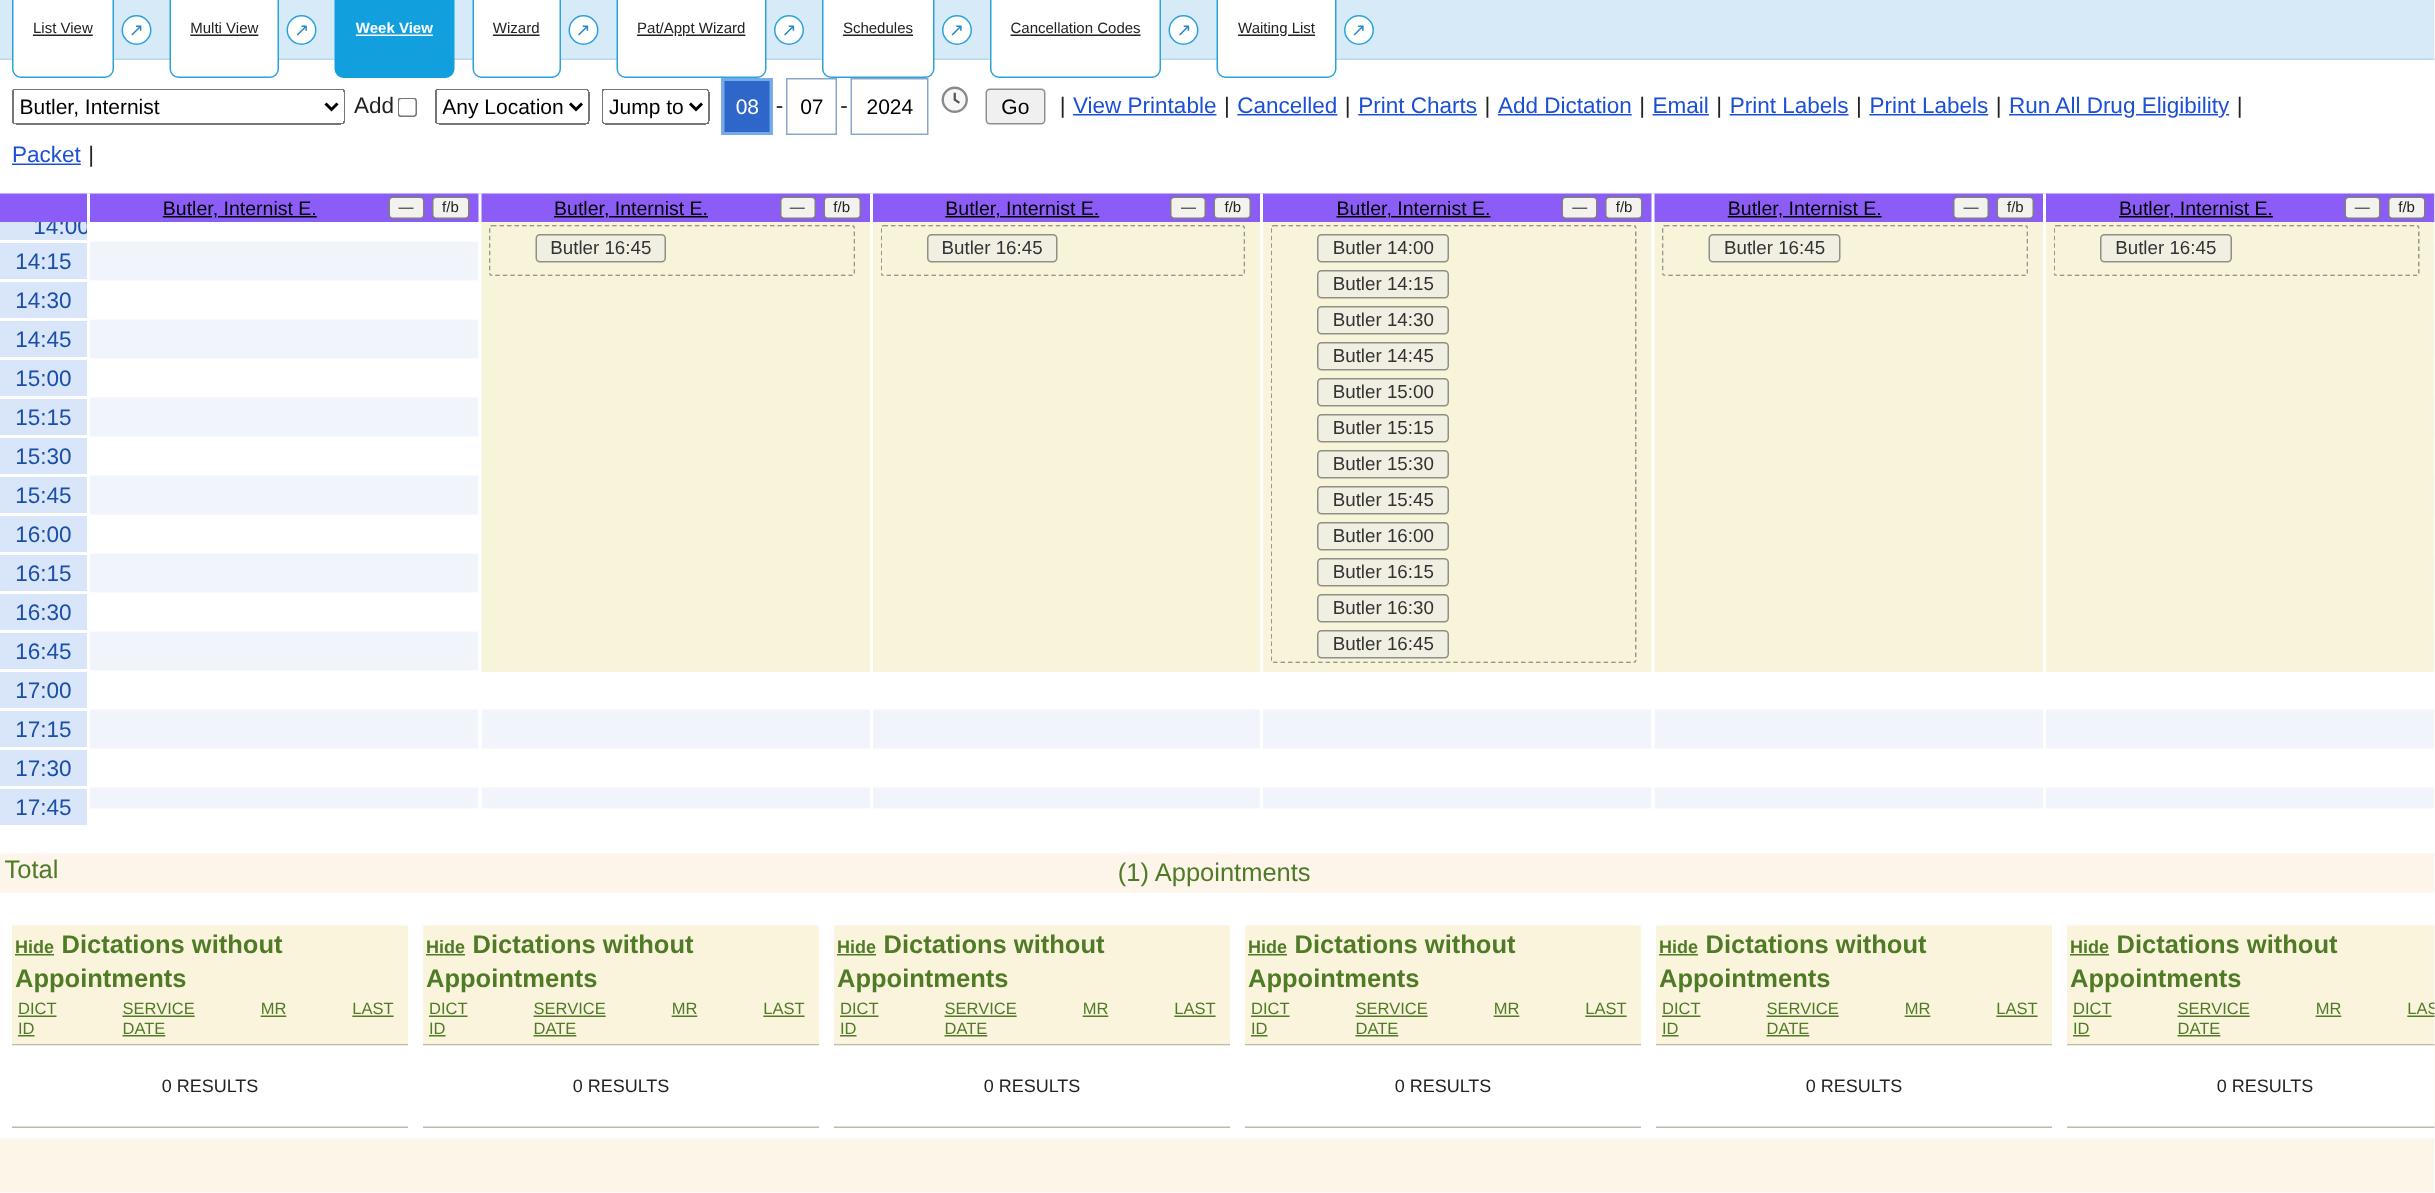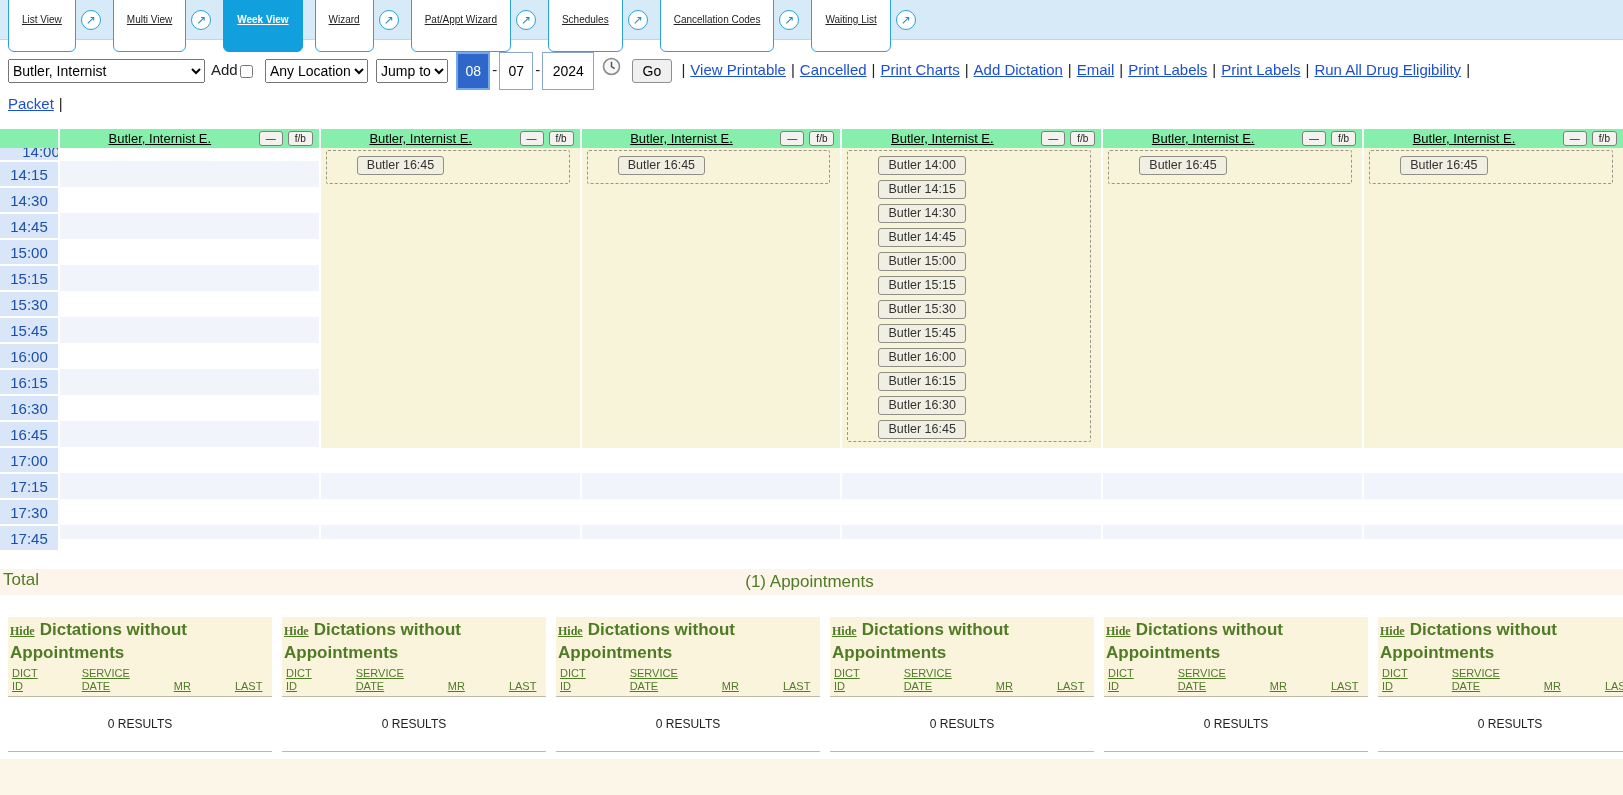--- a/index.html
+++ b/index.html
@@ -25,21 +25,21 @@
   .tab.active { background: #119fdd; border-color: #119fdd; color: #fff; font-weight: bold; }
   .popout {
     width: 20px; height: 20px; border: 1px solid #2aa2da; border-radius: 50%;
     background: #fff; color: #2a86c8; font-size: 12px; line-height: 18px;
     text-align: center; cursor: pointer; flex: none;
   }
 
   
   .toolbar { padding: 12px 8px 2px 8px; font-size: 15px; line-height: 28px; }
   .toolbar select { font-size: 14px; height: 24px; vertical-align: middle; margin-right: 4px; }
-  .provider-select { width: 197px; }
+  .provider-select { width: 222px; }
   .add-label { margin: 0 2px 0 2px; }
   .add-check { vertical-align: middle; margin-right: 8px; }
   .date-input {
     width: 34px; height: 38px; font-size: 14px; text-align: center;
     border: 1px solid #8aa6cc; vertical-align: middle; font-family: "Liberation Sans", sans-serif;
   }
   .date-input.sel { background: #2e66c9; color: #fff; border: 2px solid #74a9ea; }
   .date-input.year { width: 52px; }
   .dash-sep { margin: 0 2px; }
   .clock { display: inline-block; vertical-align: middle; margin: 0 6px 0 4px; cursor: pointer; }
@@ -47,21 +47,21 @@
     font-size: 14px; height: 24px; padding: 0 10px; vertical-align: middle;
     background: #f0f0f0; border: 1px solid #8f8f8f; border-radius: 3px; cursor: pointer;
     font-family: "Liberation Sans", sans-serif;
   }
   .links { font-size: 15px; }
   .sep { margin: 0 5px; color: #222; }
   .tlink { color: #1a4fd6; text-decoration: underline; cursor: pointer; white-space: nowrap; }
 
   
   .grid { margin-top: 9px; }
-  .grid-header { display: flex; height: 19px; background: #86efac; }
+  .grid-header { display: flex; height: 19px; background: #8b5cf6; }
   .time-spacer { width: 58px; flex: none; }
   .col-head { flex: 1; display: flex; align-items: center; padding: 0 6px; border-left: 2px solid #fff; min-width: 0; }
   .head-link { flex: 1; text-align: center; color: #000; font-size: 13px; text-decoration: underline; cursor: pointer; white-space: nowrap; overflow: hidden; }
   .mini-btn {
     flex: none; font-size: 10px; line-height: 12px; height: 15px; padding: 0 6px;
     background: #f4f2ee; border: 1px solid #7f7f7f; border-radius: 3px; cursor: pointer;
     margin-left: 5px; font-family: "Liberation Sans", sans-serif; color: #222;
   }
   .grid-body { display: flex; height: 404px; overflow: hidden; }
   .time-col { width: 58px; flex: none; }
@@ -86,22 +86,22 @@
     padding: 1px 9px; cursor: pointer; font-family: "Liberation Sans", sans-serif; white-space: nowrap;
   }
   .total-row { position: relative; height: 26px; margin-top: 17px; background: #fdf4ea; color: #4f7b26; font-size: 17px; }
   .total-label { position: absolute; left: 3px; top: 1px; }
   .total-value { position: absolute; left: 0; right: 4px; top: 3px; text-align: center; }
 
   
   .panels { display: flex; gap: 10px; margin-top: 22px; padding-left: 8px; background: #fff; }
   .panel { width: 264px; flex: none; background: #fbf4dd; }
   .panel-title { color: #4f7b26; font-size: 17px; font-weight: bold; line-height: 21px; padding: 2px 2px 3px 2px; }
-  .hide-link { color: #4f7b26; font-size: 12px; font-weight: bold; text-decoration: underline; cursor: pointer; margin-right: 5px; font-family: Liberation Serif, serif; }
-  .panel-cols { display: flex; align-items: flex-end; padding: 1px 4px 3px 4px; border-bottom: 1px solid #bdbaa9; gap: 44px; }
+  .hide-link { color: #4f7b26; font-size: 12px; font-weight: bold; text-decoration: underline; cursor: pointer; margin-right: 5px; }
+  .panel-cols { display: flex; align-items: flex-start; padding: 1px 4px 3px 4px; border-bottom: 1px solid #bdbaa9; gap: 44px; }
   .pcol { color: #4f7b26; font-size: 11px; line-height: 13px; text-decoration: underline; cursor: pointer; display: inline-block; }
   .pcol span { display: block; }
   .pcol-0 { width: 40px; }
   .pcol-1 { width: 80px; }
   .pcol-2 { width: 34px; }
   .pcol-3 { width: 52px; }
   .pcol-4 { width: 50px; }
   .panel-results {
     background: #fff; border-bottom: 1px solid #bdbaa9; text-align: center;
     font-size: 12px; color: #222; padding: 20px 0;

